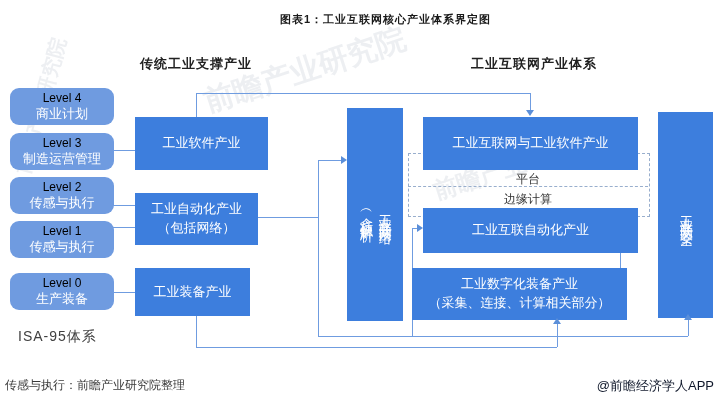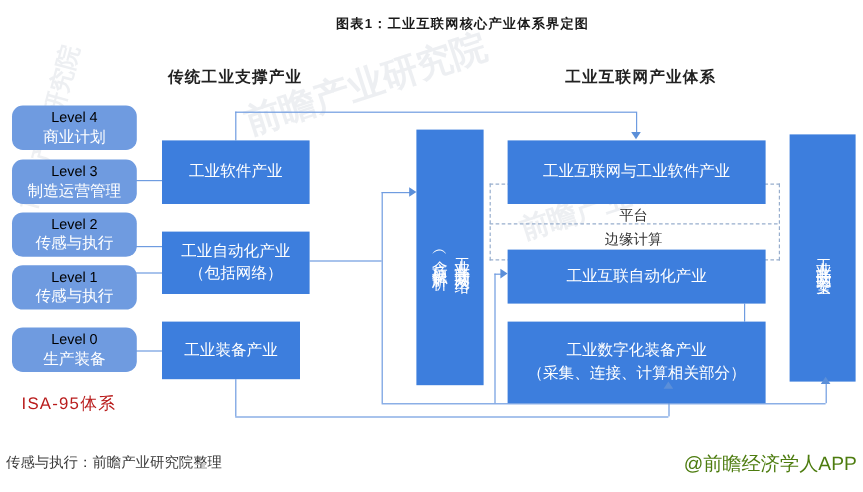--- a/index.html
+++ b/index.html
@@ -19,23 +19,23 @@
             letter-spacing:3px;font-size:13px;}
   .hline{position:absolute;border-top:1px solid #6f9ce0;z-index:1;}
   .vline{position:absolute;border-left:1px solid #6f9ce0;z-index:1;}
   .dashed-rect{position:absolute;border:1px dashed #98aecd;z-index:1;}
   .dashed-h{position:absolute;border-top:1px dashed #98aecd;z-index:1;}
   .zone-label{position:absolute;z-index:3;font-size:12px;color:#333;text-align:center;}
   .arr{position:absolute;width:0;height:0;z-index:3;}
   .arr-down{border-left:4px solid transparent;border-right:4px solid transparent;border-top:6px solid #5b8fd9;}
   .arr-up{border-left:4px solid transparent;border-right:4px solid transparent;border-bottom:6px solid #5b8fd9;}
   .arr-right{border-top:4px solid transparent;border-bottom:4px solid transparent;border-left:6px solid #5b8fd9;}
-  .isa{position:absolute;left:18px;top:328px;font-size:14px;color:#b91c1c;letter-spacing:1px;}
+  .isa{position:absolute;left:18px;top:328px;font-size:14px;color:#404040;letter-spacing:1px;}
   .src{position:absolute;left:5px;top:377px;font-size:12px;color:#3a3a3a;}
-  .credit{position:absolute;right:5px;top:377px;font-size:16px;color:#4d7c0f;}
+  .credit{position:absolute;right:5px;top:377px;font-size:13px;color:#0f172a;}
   .wm{position:absolute;color:rgba(130,145,165,0.14);font-weight:bold;z-index:0;white-space:nowrap;pointer-events:none;}
 </style>
 </head>
 <body>
 
 <div id="stage">
 
   <span class="wm" style="left:200px;top:50px;font-size:30px;transform:rotate(-18deg);">前瞻产业研究院</span>
   <span class="wm" style="left:10px;top:170px;font-size:20px;transform:rotate(-75deg);transform-origin:left top;">前瞻产业研究院</span>
   <span class="wm" style="left:430px;top:150px;font-size:24px;transform:rotate(-18deg);">前瞻产业研究院</span>
@@ -59,21 +59,21 @@
   <div class="box-level" style="top:221px;height:37px;">
     <span class="lvl-en">Level 1</span>
     <span class="lvl-cn">传感与执行</span>
   </div>
   <div class="box-level" style="top:273px;height:37px;">
     <span class="lvl-en">Level 0</span>
     <span class="lvl-cn">生产装备</span>
   </div>
   <div class="isa">ISA-95体系</div>
 
-  <div class="box-blue" style="left:135px;top:117px;width:123px;height:53px;">
+  <div class="box-blue" style="left:135px;top:117px;width:133px;height:53px;">
     <span>工业软件产业</span>
   </div>
   <div class="box-blue" style="left:135px;top:193px;width:123px;height:52px;">
     <span>工业自动化产业</span>
     <span>（包括网络）</span>
   </div>
   <div class="box-blue" style="left:135px;top:268px;width:115px;height:48px;">
     <span>工业装备产业</span>
   </div>
 
@@ -86,21 +86,21 @@
   <div class="dashed-h" style="left:408px;top:186px;width:240px;"></div>
   <div class="zone-label" style="left:408px;top:171px;width:240px;">平台</div>
   <div class="zone-label" style="left:408px;top:191px;width:240px;">边缘计算</div>
 
   <div class="box-blue" style="left:423px;top:208px;width:215px;height:45px;">
     <span>工业互联自动化产业</span>
   </div>
   <div class="box-blue" style="left:423px;top:117px;width:215px;height:53px;">
     <span>工业互联网与工业软件产业</span>
   </div>
-  <div class="box-blue" style="left:423px;top:268px;width:215px;height:68px;text-align:right;">
+  <div class="box-blue" style="left:412px;top:268px;width:215px;height:52px;text-align:right;">
     <span>工业数字化装备产业</span>
     <span>（采集、连接、计算相关部分）</span>
   </div>
 
   <div class="box-blue box-vert" style="left:658px;top:112px;width:55px;height:206px;">
     <span>工业互联网安全</span>
   </div>
 
   <div class="vline" style="left:196px;top:93px;height:24px;"></div>
   <div class="hline" style="left:196px;top:93px;width:334px;"></div>

